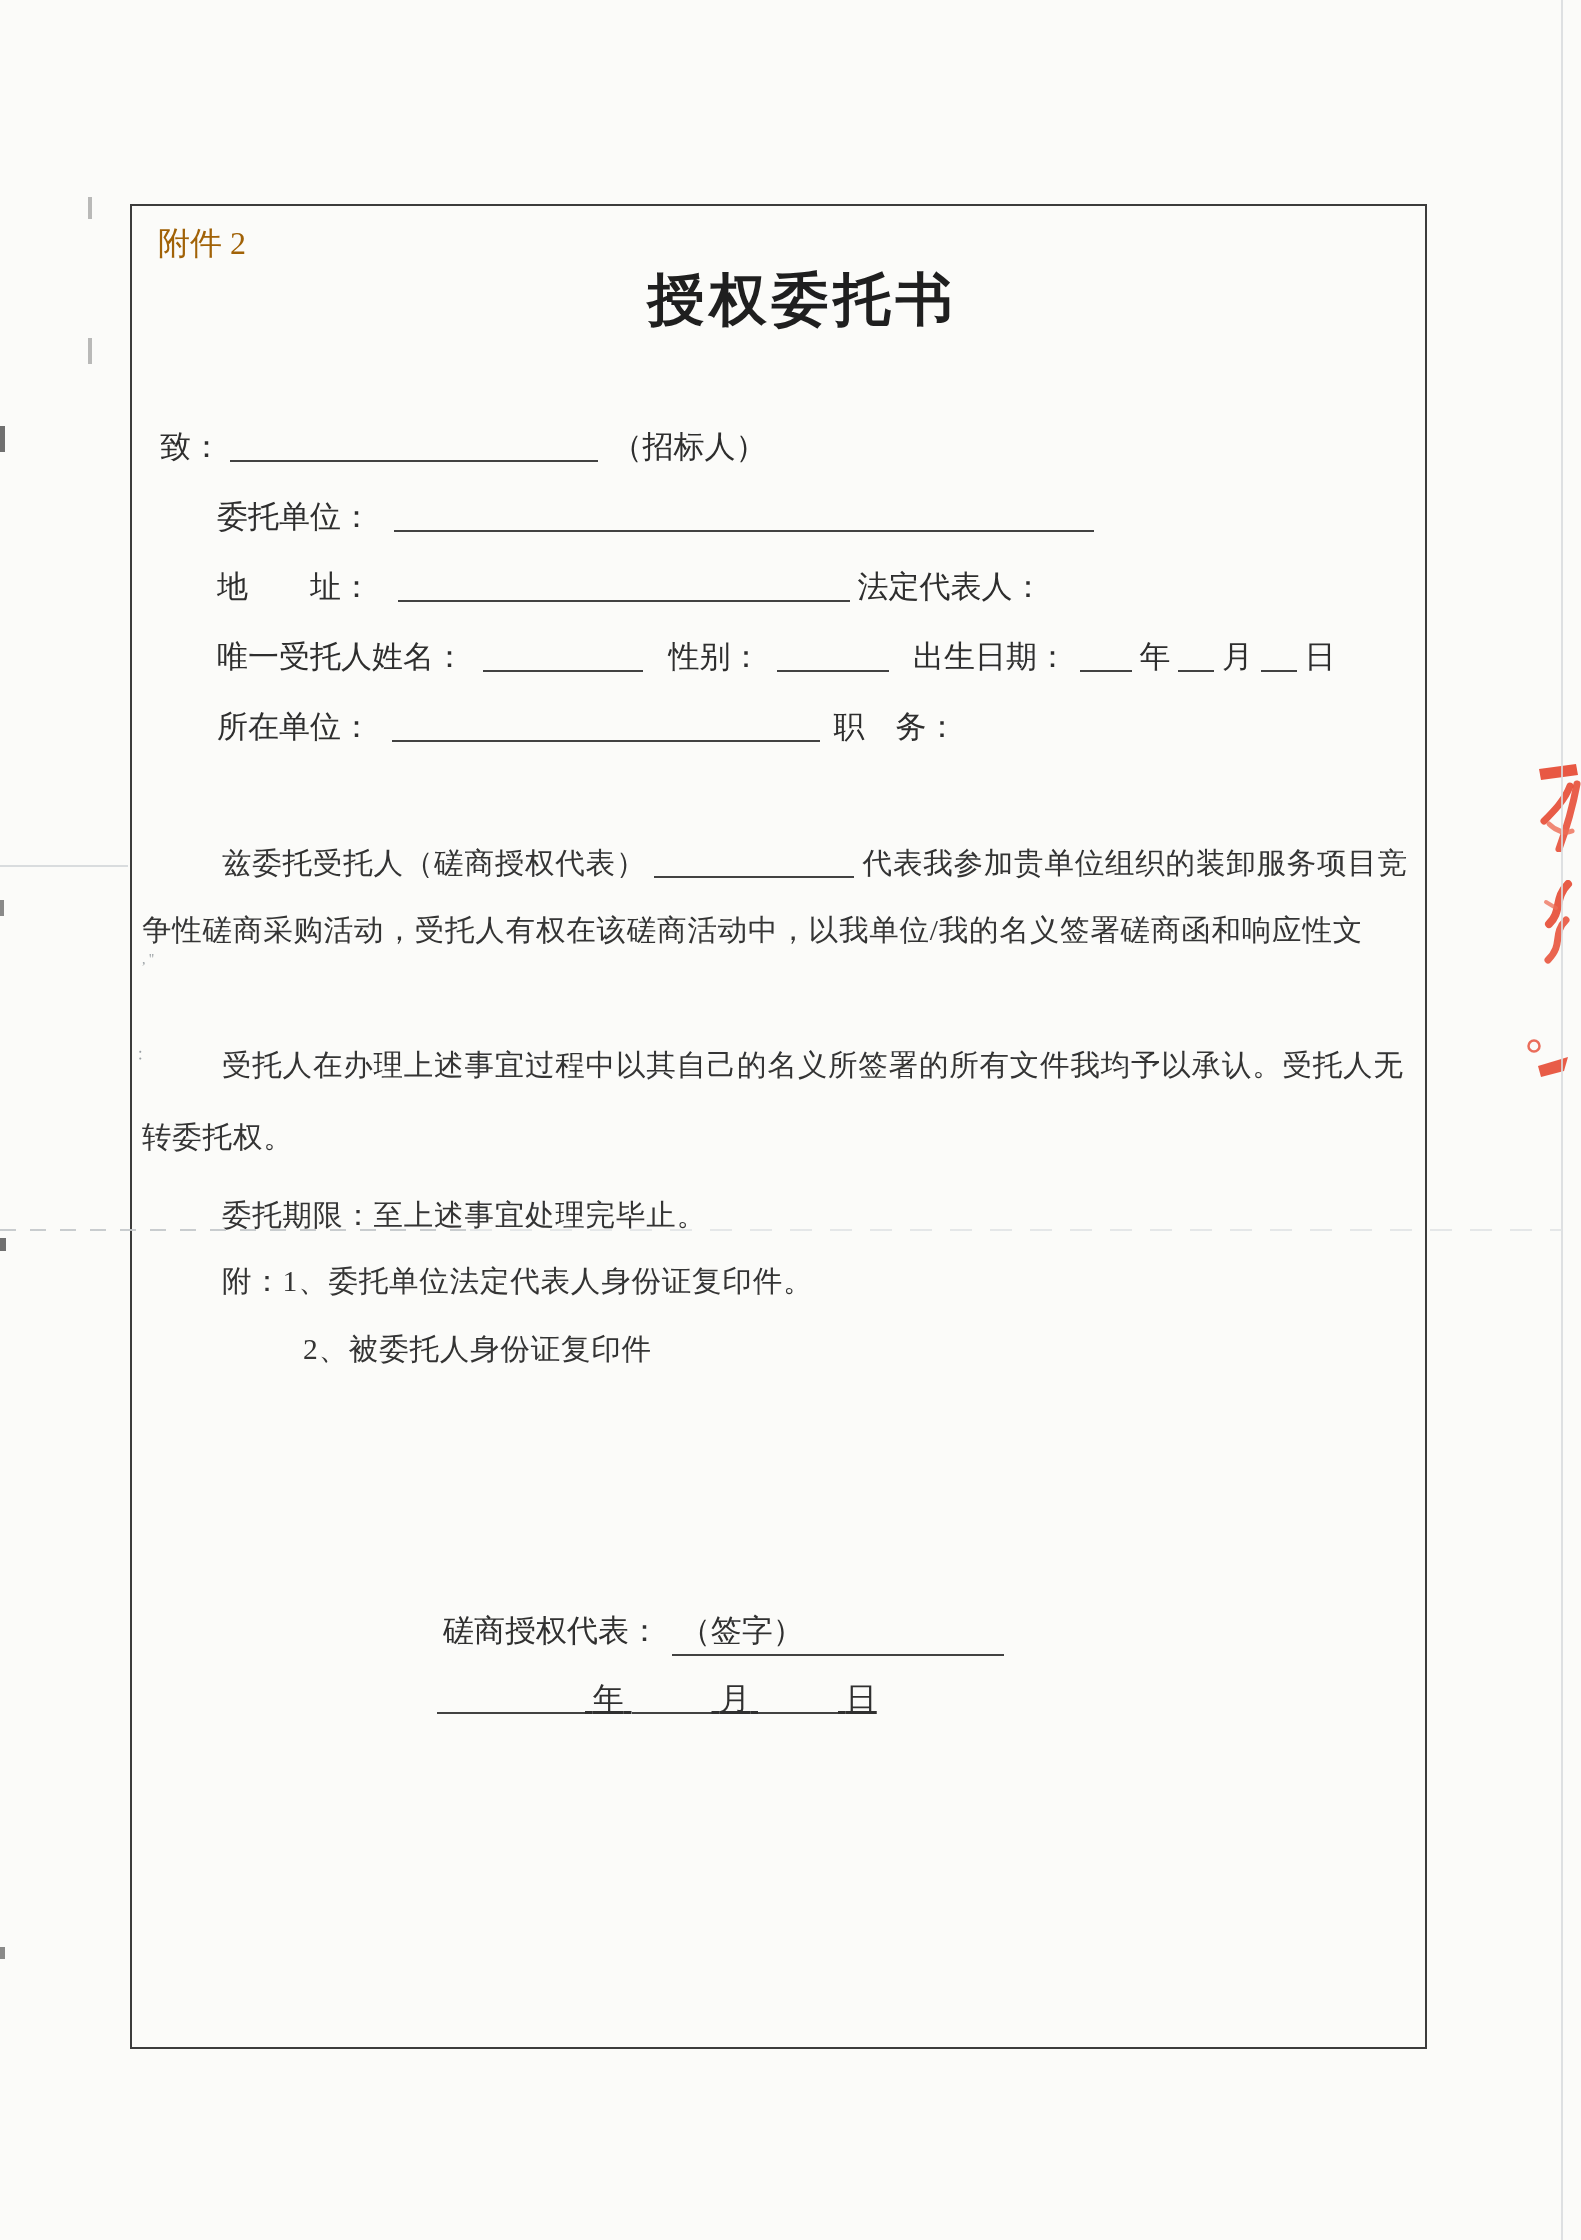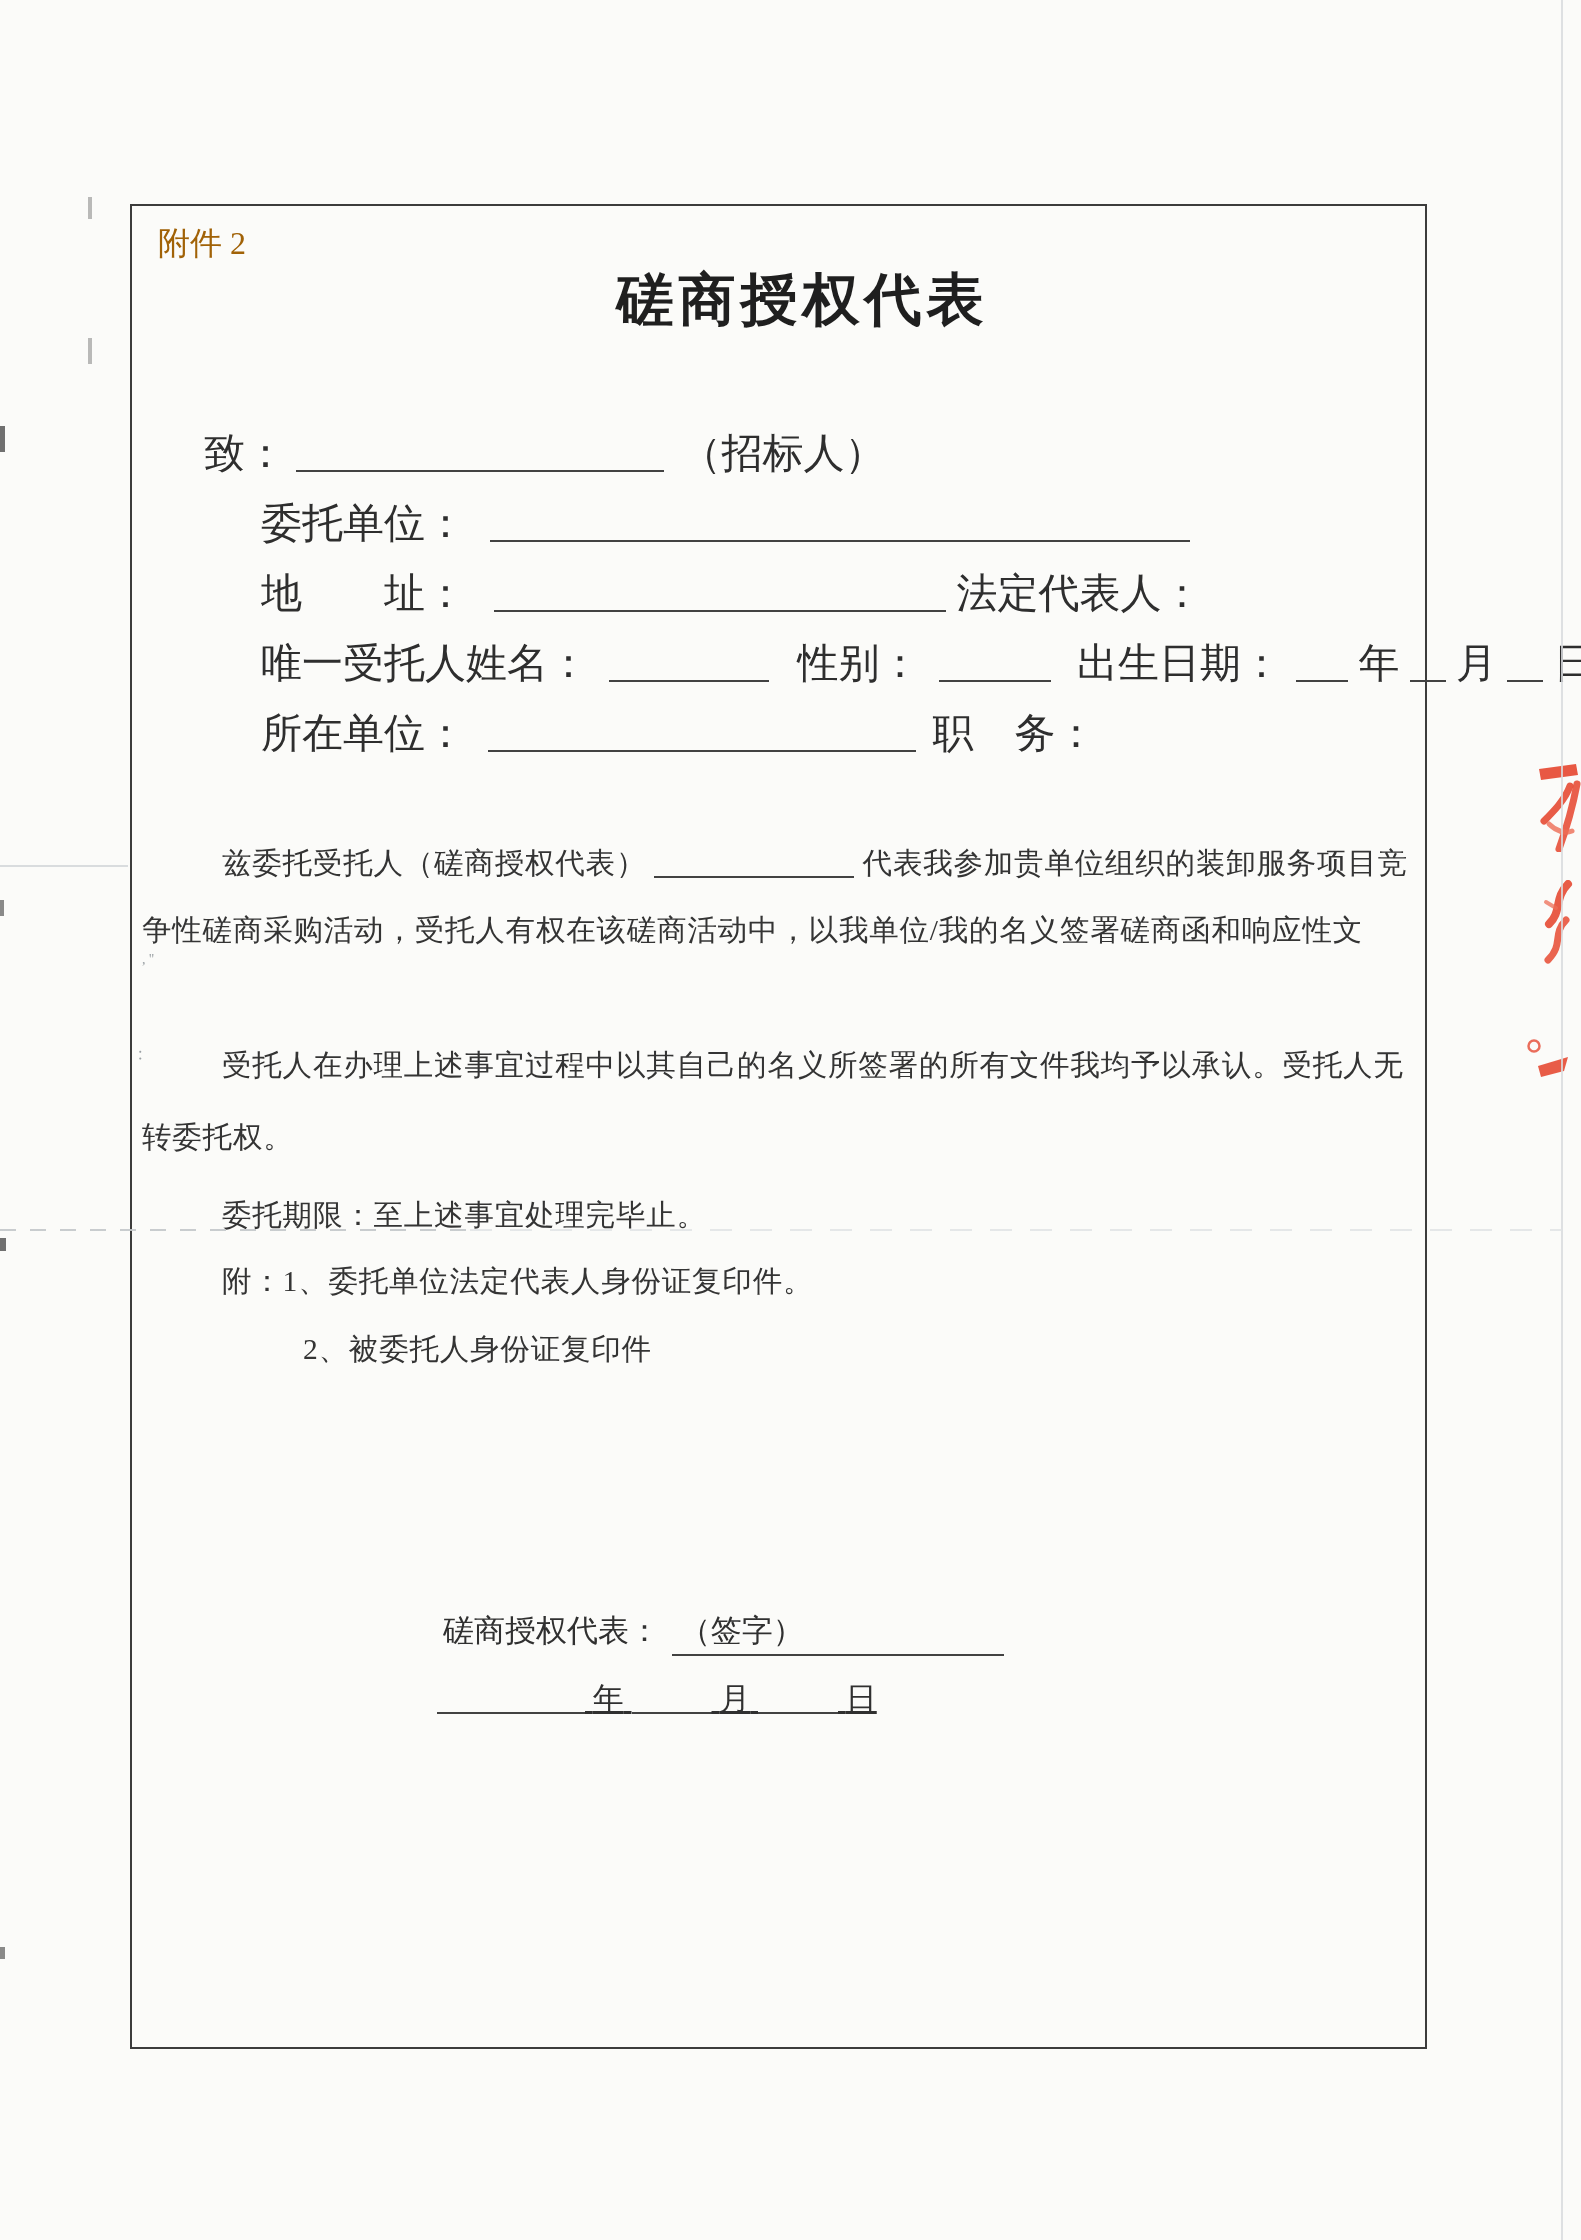--- a/index.html
+++ b/index.html
@@ -14,21 +14,21 @@
     border:2px solid #3c3c3c; background:transparent;
   }
   .abs { position:absolute; white-space:nowrap; }
   .attach { font-size:32px; color:#a16207; }
   .title {
     position:absolute; left:130px; top:262px; width:1293px;
     text-align:center; font-size:57px; font-weight:bold;
     letter-spacing:5px; color:#1f1f1f; transform:translateX(26px);
     white-space:nowrap;
   }
-  .f31 { font-size:41px;margin-left:44px; }
+  .f31 { font-size:31px; }
   .body-line { font-size:29.5px; letter-spacing:0.8px; color:#343434; }
   .sig { font-size:31px; color:#303030; }
   .u {
     display:inline-block; border-bottom:2px solid #424242;
     height:30px; vertical-align:-5px;
   }
   .u-text {
     display:inline-block; border-bottom:2px solid #424242;
     padding-bottom:2px;
   }
@@ -52,21 +52,21 @@
 </style>
 </head>
 <body>
 
 <div class="page">
 
   <div class="doc-box"></div>
 
   <div class="abs attach" style="left:158px; top:222px;">附件 2</div>
 
-  <div class="title">磋商授权代表</div>
+  <div class="title">授权委托书</div>
 
   <div class="abs f31" style="left:160px; top:426px;">
     <span>致：</span>
     <span class="u" style="width:368px;"></span>
     <span style="margin-left:6px;">（招标人）</span>
   </div>
 
   <div class="abs f31" style="left:217px; top:496px;">
     <span>委托单位：</span>
     <span class="u" style="width:700px; margin-left:14px;"></span>

